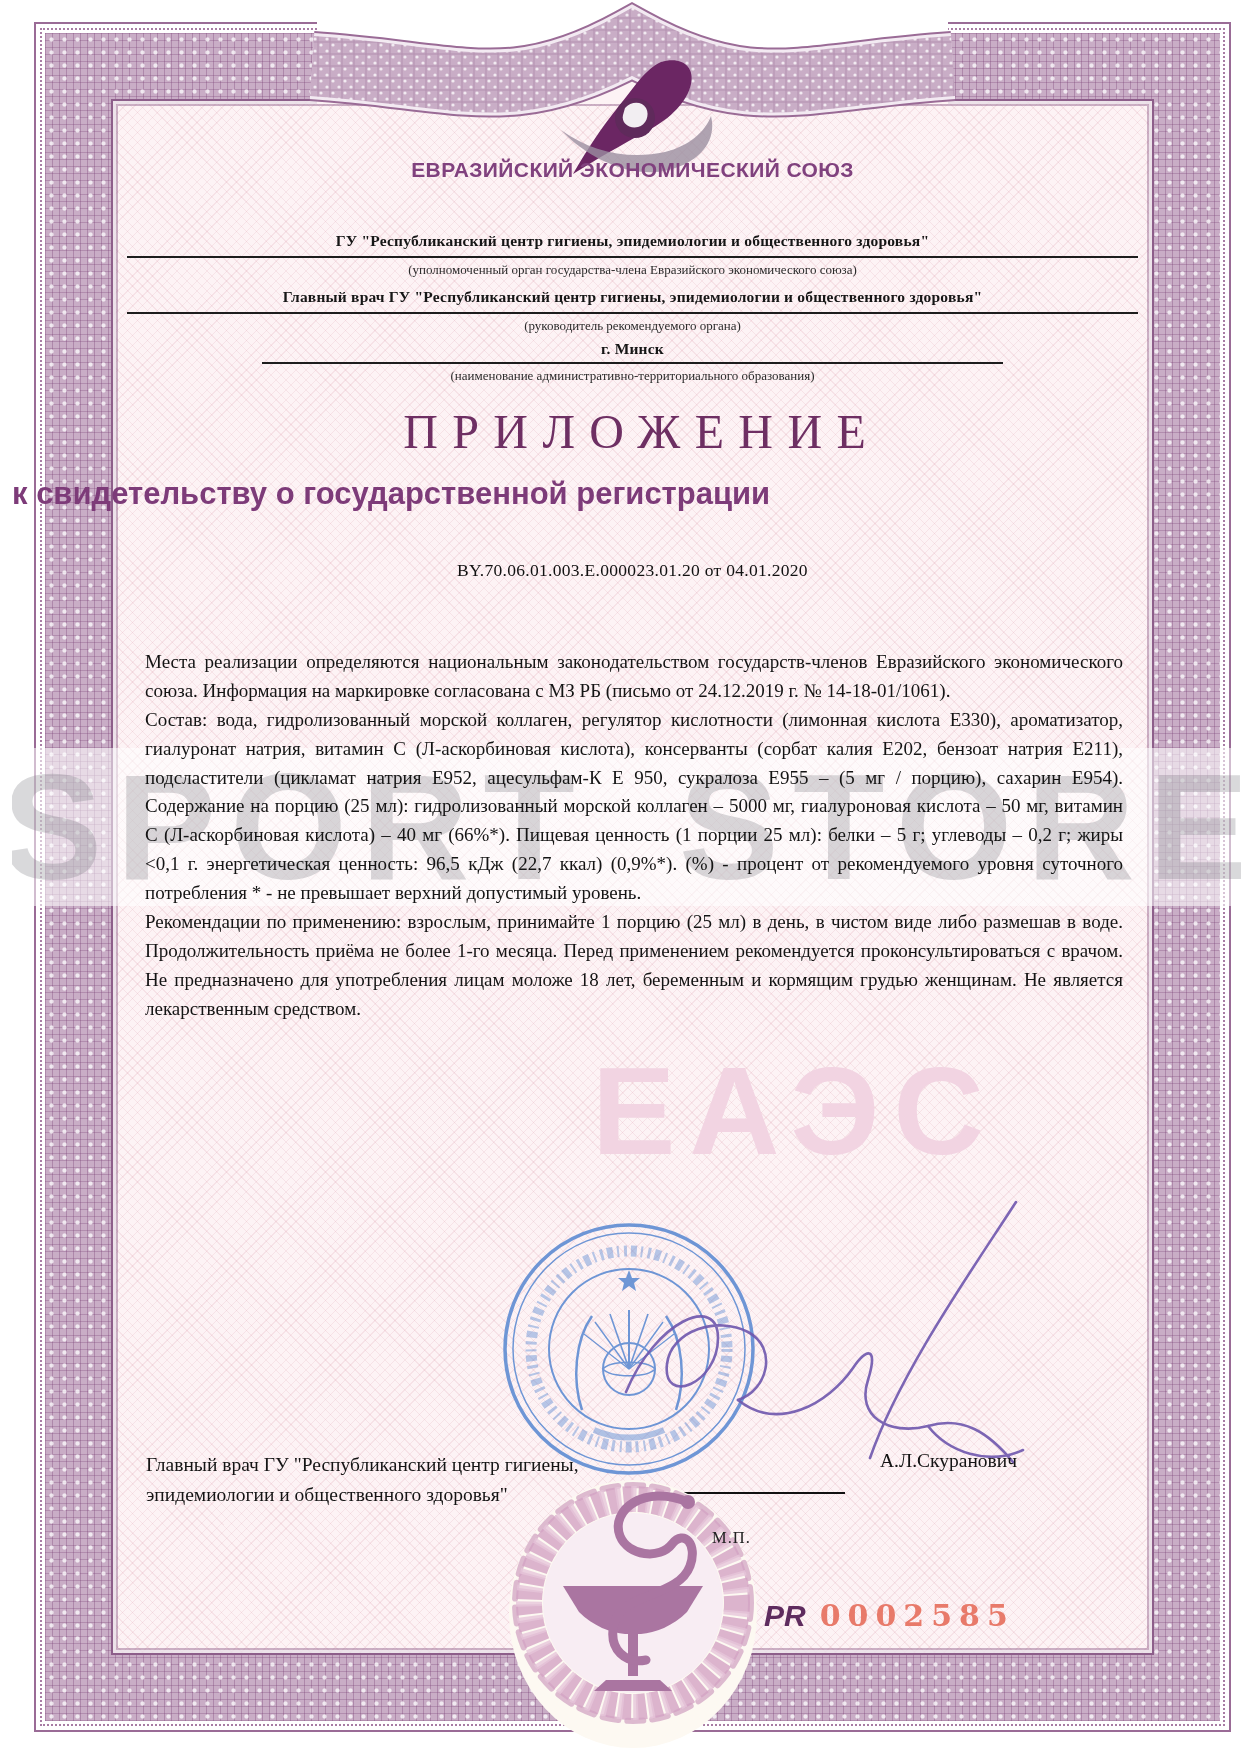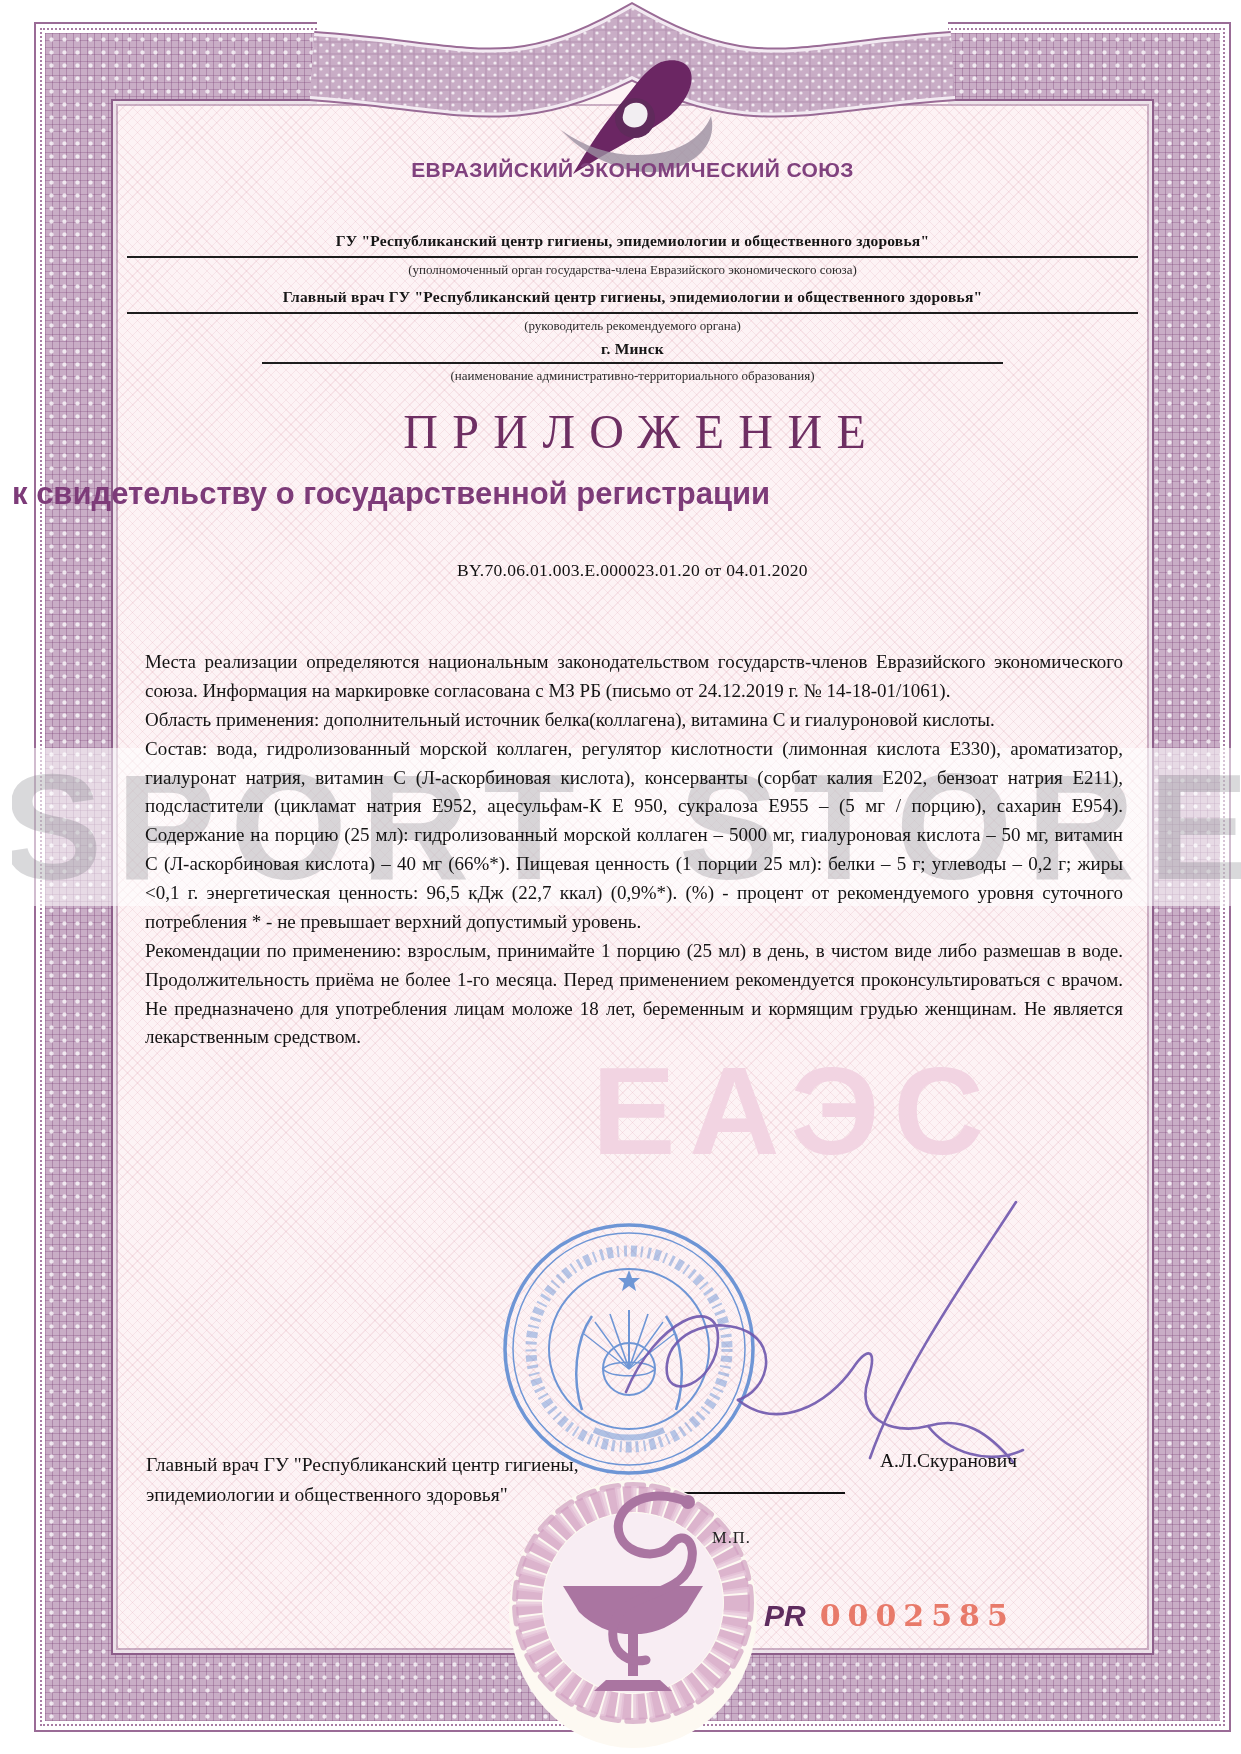--- a/index.html
+++ b/index.html
@@ -154,21 +154,20 @@
   <div class="reg-number">BY.70.06.01.003.Е.000023.01.20 от 04.01.2020</div>
 
   <div class="store-band">
     <span>SPORT</span>
     <span class="store-slash"></span>
     <span>STORE</span>
   </div>
 
   <div class="body-text">
     <p>Места реализации определяются национальным законодательством государств-членов Евразийского экономического союза. Информация на маркировке согласована с МЗ РБ (письмо от 24.12.2019 г. № 14-18-01/1061).</p>
-    <p>Область применения: дополнительный источник белка(коллагена), витамина С и гиалуроновой кислоты.</p>
     <p>Состав: вода, гидролизованный морской коллаген, регулятор кислотности (лимонная кислота Е330), ароматизатор, гиалуронат натрия, витамин С (Л-аскорбиновая кислота), консерванты (сорбат калия Е202, бензоат натрия Е211), подсластители (цикламат натрия Е952, ацесульфам-К  Е 950, сукралоза Е955 – (5 мг / порцию), сахарин Е954). Содержание на порцию (25 мл): гидролизованный морской коллаген – 5000 мг, гиалуроновая кислота – 50 мг, витамин С (Л-аскорбиновая кислота) – 40 мг (66%*). Пищевая ценность (1 порции 25 мл): белки – 5 г; углеводы – 0,2 г; жиры &lt;0,1 г. энергетическая ценность: 96,5 кДж (22,7 ккал) (0,9%*). (%) - процент от рекомендуемого уровня суточного потребления * - не превышает верхний допустимый уровень.</p>
     <p>Рекомендации по применению: взрослым, принимайте 1 порцию (25 мл) в день, в чистом виде либо размешав в воде. Продолжительность приёма не более 1-го месяца. Перед применением рекомендуется проконсультироваться с врачом. Не предназначено для употребления лицам моложе 18 лет, беременным и кормящим грудью женщинам. Не является лекарственным средством.</p>
   </div>
 
   <div class="eaes-wm">ЕАЭС</div>
 
   <svg class="stamp" width="262" height="262" viewBox="0 0 262 262">
     <g stroke="#5b8ad2" fill="none" opacity=".88">
       <circle cx="131" cy="131" r="124" stroke-width="3.5"></circle>
       <circle cx="131" cy="131" r="116" stroke-width="1.5"></circle>

